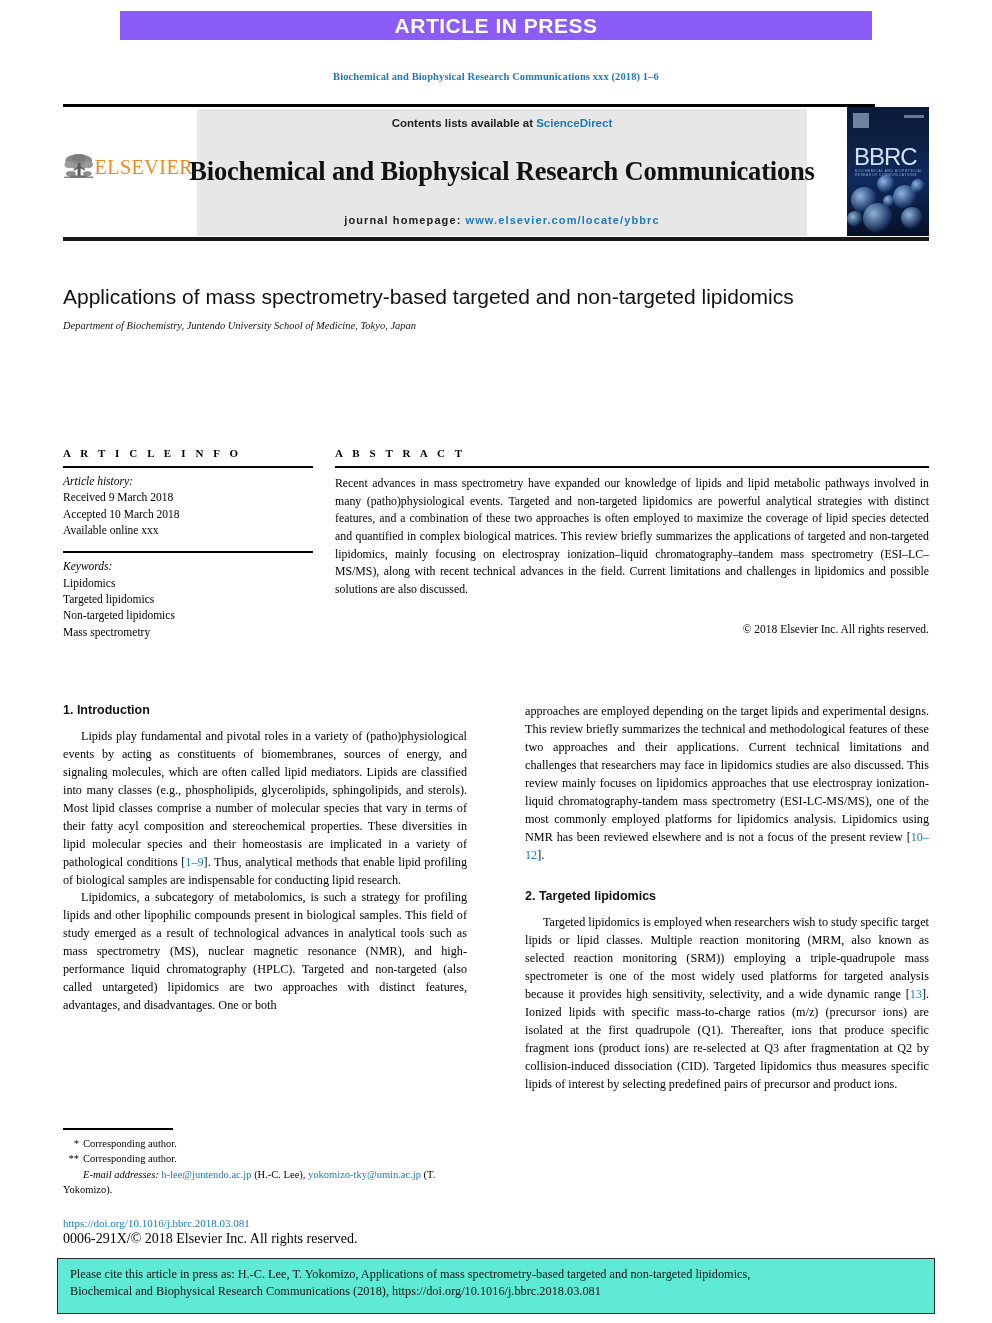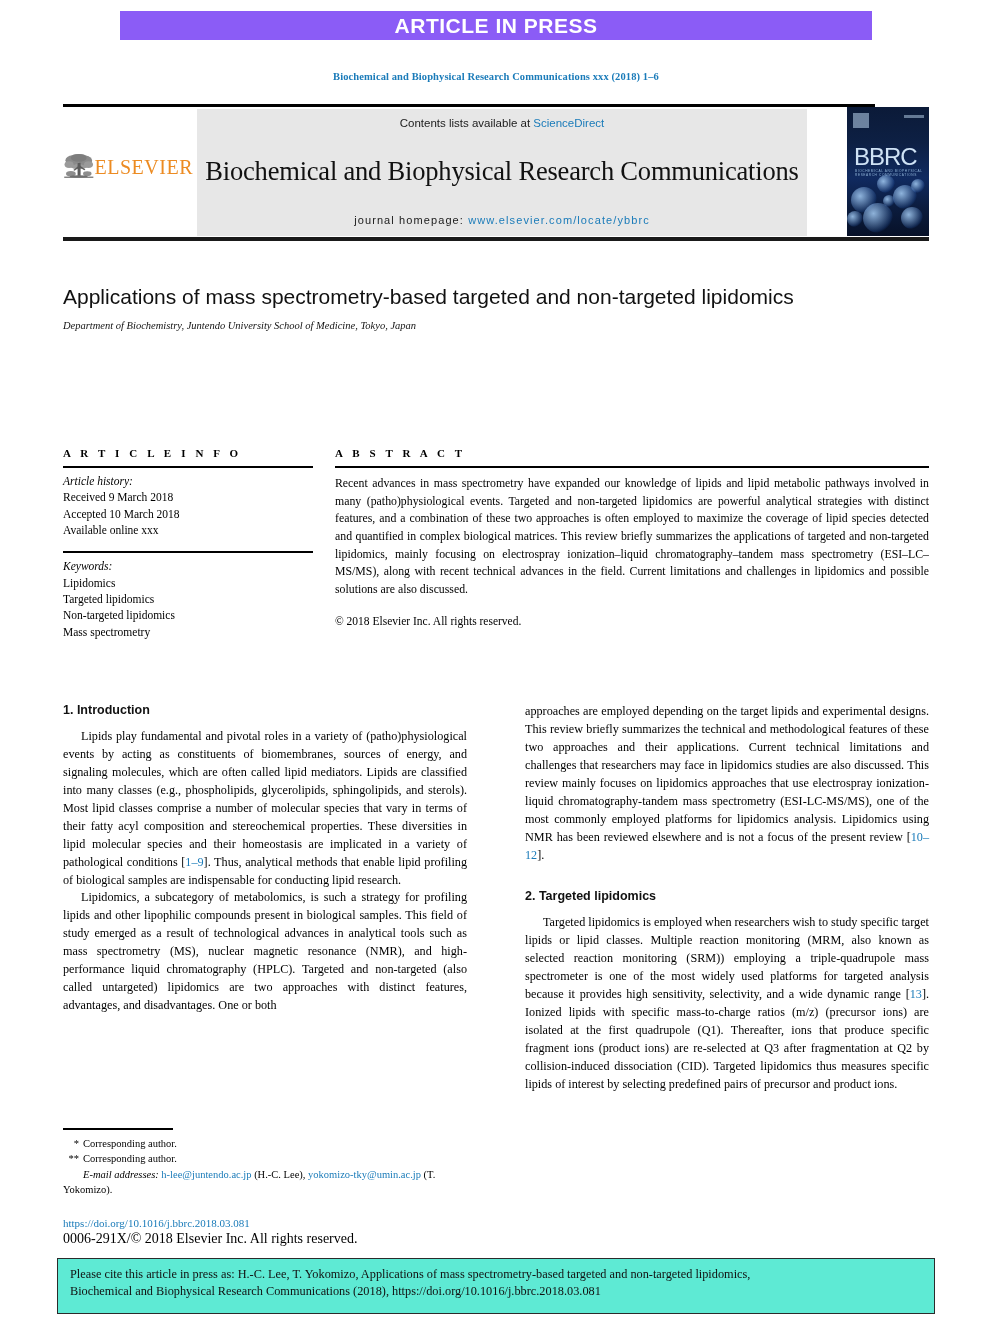--- a/index.html
+++ b/index.html
@@ -74,20 +74,21 @@
     margin-top: 1px;
   }
   .mast-center {
     position: absolute;
     left: 134px; top: 5px;
     width: 610px; height: 127px;
     background: #e7e7e7;
     display: flex; flex-direction: column;
     align-items: center; justify-content: space-between;
     padding: 8px 0 10px 0;
+    font-weight: bold;
   }
   .contents-line {
     font-family: "Liberation Sans", sans-serif;
     font-size: 11.5px;
     color: #202020;
   }
   .contents-line .sd-link { color: #1a7bb9; }
   .journal-title {
     font-family: "Liberation Serif", serif;
     font-size: 26.5px;
@@ -185,22 +186,22 @@
   .abs-text {
     font-family: "Liberation Serif", serif;
     font-size: 11.8px;
     line-height: 1.50;
     text-align: justify;
     margin-top: 7px;
   }
   .abs-copy {
     font-family: "Liberation Serif", serif;
     font-size: 11.5px;
-    text-align: left;
-    margin-top: 16px;
+    text-align: right;
+    margin-top: 24px;
   }
 
   
   .body-cols { position: absolute; left: 63px; top: 703px; width: 866px; }
   .bcol { position: absolute; top: 0; width: 404px; }
   .bcol-l { left: 0; }
   .bcol-r { left: 462px; }
   .h2 {
     font-family: "Liberation Sans", sans-serif;
     font-weight: bold;

